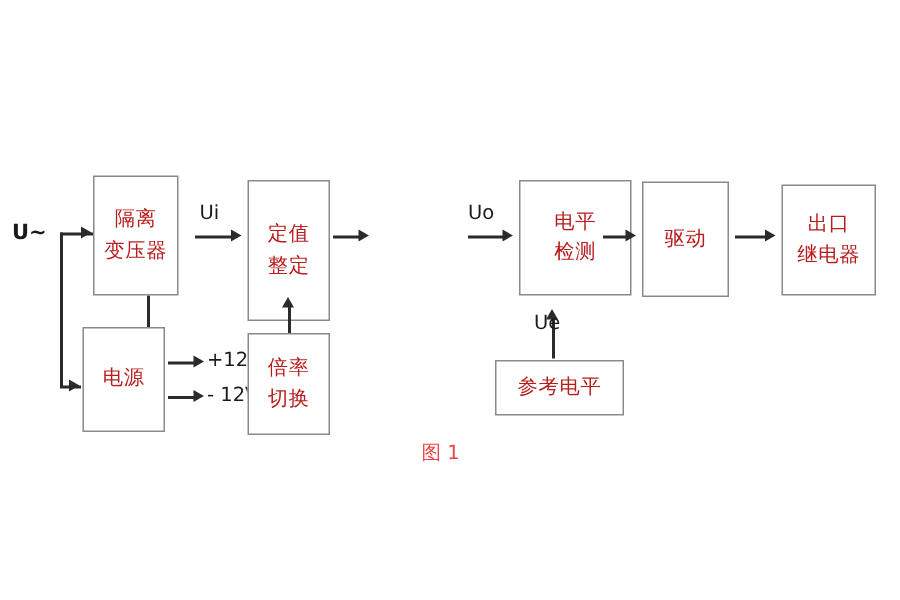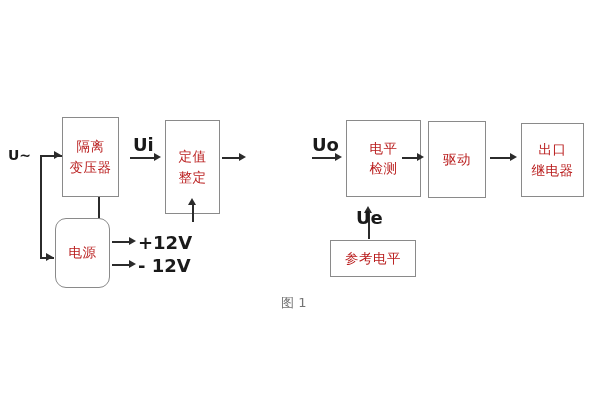--- a/index.html
+++ b/index.html
@@ -60,32 +60,31 @@
   }
   .arrow-u {
     border-left: 4.2px solid transparent;
     border-right: 4.2px solid transparent;
     border-bottom: 7px solid #2b2b2b;
   }
 
   .lbl {
     position: absolute;
     color: #1a1a1a;
-    font-size: 18px;
+    font-size: 13px;
     white-space: nowrap;
     line-height: 1;
-    font-weight: bold;
   }
   .lbl.bold {
     font-weight: bold;
     font-size: 14px;
   }
   .caption {
     position: absolute;
-    color: #737373;
+    color: #ef4444;
     font-size: 13px;
     white-space: nowrap;
     line-height: 1;
   }
 </style>
 </head>
 <body>
 
 <div id="canvas">
 
@@ -138,32 +137,36 @@
   <div class="lbl" style="left:312px; top:136px;">Uo</div>
   <div class="wire h" style="left:312px; top:157px; width:25px;"></div>
   <div class="arrow-r" style="left:335px; top:152.8px;"></div>
 
   <div class="wire h" style="left:402px; top:157px; width:18px;"></div>
   <div class="arrow-r" style="left:417px; top:152.8px;"></div>
 
   <div class="wire h" style="left:490px; top:157px; width:23px;"></div>
   <div class="arrow-r" style="left:510px; top:152.8px;"></div>
 
-  <div class="blk single" style="left:55px; top:218px; width:55px; height:70px;border-radius:11px;">
+  <div class="blk single" style="left:55px; top:218px; width:55px; height:70px;">
     <span class="ln">电源</span>
   </div>
 
   <div class="wire h" style="left:112px; top:241px; width:20px;"></div>
   <div class="arrow-r" style="left:129px; top:236.8px;"></div>
   <div class="lbl" style="left:138px; top:234px;">+12V</div>
 
   <div class="wire h" style="left:112px; top:264px; width:20px;"></div>
   <div class="arrow-r" style="left:129px; top:259.8px;"></div>
   <div class="lbl" style="left:138px; top:257px;">- 12V</div>
 
+  <div class="blk" style="left:165px; top:222px; width:55px; height:68px;">
+    <span class="ln">倍率</span>
+    <span class="ln">切换</span>
+  </div>
 
   <div class="wire v" style="left:192px; top:203px; height:19px;"></div>
   <div class="arrow-u" style="left:188px; top:198px;"></div>
 
   <div class="blk single" style="left:330px; top:240px; width:86px; height:37px;">
     <span class="ln">参考电平</span>
   </div>
 
   <div class="wire v" style="left:368px; top:211px; height:28px;"></div>
   <div class="arrow-u" style="left:364.3px; top:206px;"></div>

